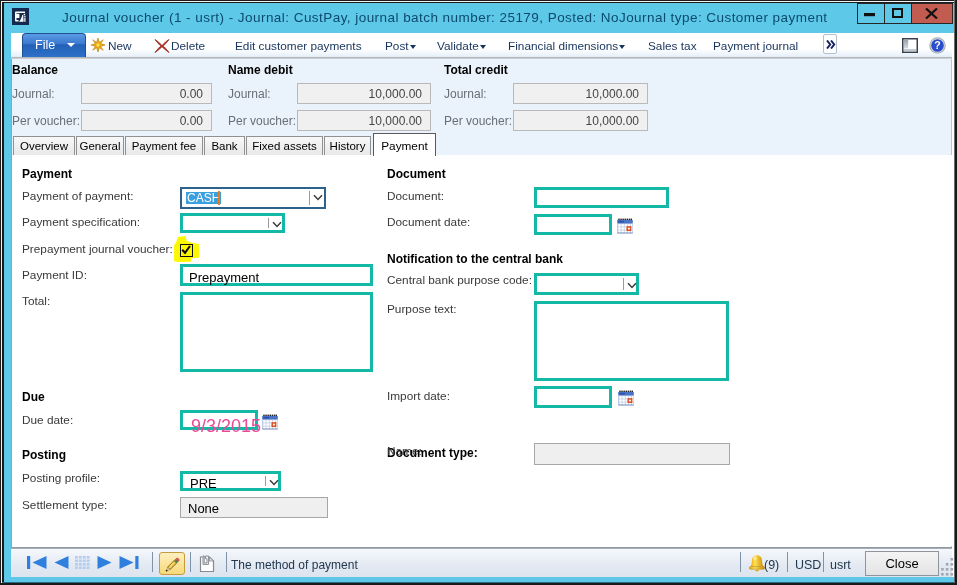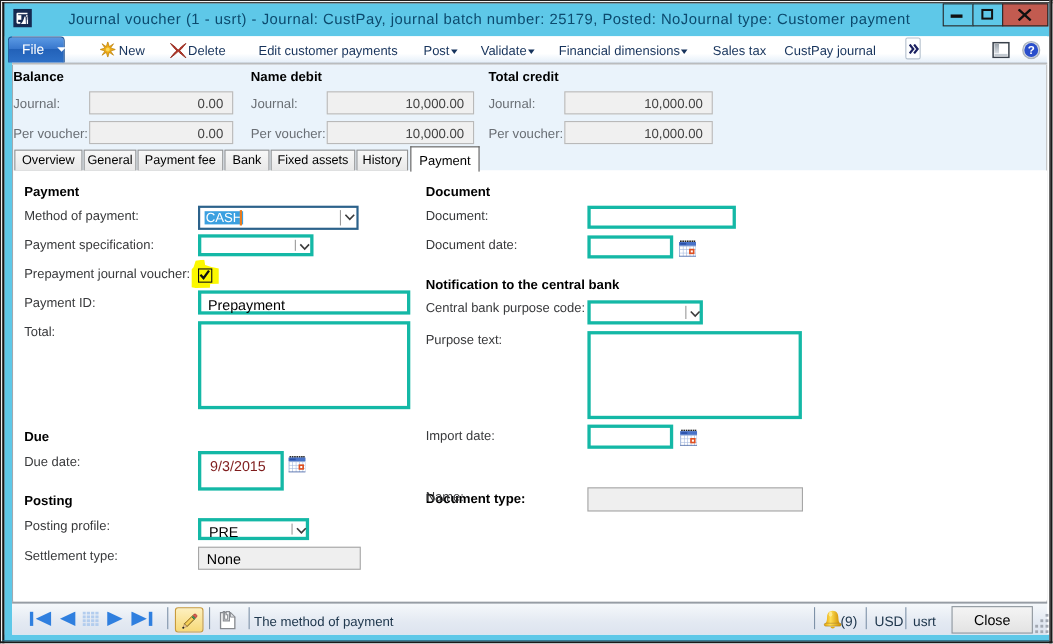--- a/index.html
+++ b/index.html
@@ -24,21 +24,21 @@
 #titlebar { left:4px; top:3px; width:950px; height:30px; background:#5ec8e8; }
 #title-text { left:62px; top:10px; font-size:13.5px; letter-spacing:0.45px; color:#0c4a6e; white-space:nowrap; }
 #app-icon { left:12px; top:8px; width:17px; height:17px; }
 .winbtn { top:3px; height:21px; border:1px solid #262626; }
 #btn-min { left:857px; width:28px; background:#5ec8e8; }
 #btn-max { left:884px; width:28px; background:#5ec8e8; }
 #btn-close { left:911px; width:42px; background:#c25b50; }
 
 #toolbar { left:11px; top:33px; width:941px; height:26px; background:linear-gradient(#ffffff 0,#ffffff 60%,#e8f1fa 88%,#dfeaf6 92%); border-bottom:0; }
 #toolbar-border { left:11px; top:57px; width:941px; height:2px; background:linear-gradient(#a8abad,#d8dadc); }
-#filebtn { left:7px; top:33px; width:52px; height:24px; background:linear-gradient(#5b9ae4,#3877cd 45%,#2261b8 46%,#2e71c8); border:1px solid #1d5090; border-bottom:none; border-radius:4px 4px 0 0; color:#ffffff; font-size:12.5px;text-decoration:underline; }
+#filebtn { left:22px; top:33px; width:64px; height:24px; background:linear-gradient(#5b9ae4,#3877cd 45%,#2261b8 46%,#2e71c8); border:1px solid #1d5090; border-bottom:none; border-radius:4px 4px 0 0; color:#ffffff; font-size:12.5px;text-decoration:underline; }
 #filebtn span.txt { position:absolute; left:12px; top:4px; }
 .tbitem { top:5px; font-size:11.8px; color:#16335c; white-space:nowrap; }
 .caret { display:inline-block; width:0; height:0; border-left:3.5px solid transparent; border-right:3.5px solid transparent; border-top:4px solid #16335c; margin-left:1px; margin-bottom:1px; }
 #chevbox { left:823px; top:34px; width:14px; height:20px; border:1px solid #b4c0ce; background:#fdfeff; border-radius:2px; color:#1a2a5e; font-size:11.5px; font-weight:bold; text-align:center; line-height:18px; }
 
 #balance-area { left:12px; top:59px; width:940px; height:96px; background:#eaf3fb; }
 #content-rightline { left:951px; top:59px; width:1px; height:488px; background:#c4c4c4; }
 .bal-h { top:63px; font-size:12px; font-weight:bold; color:#000; }
 .bal-l { font-size:12px; color:#6a6f75; }
 .bal-box { background:#f0f0f0; border:1px solid #b9b9b9; height:21px; font-size:12px; color:#444; text-align:right; padding:3px 8px 0 0; }
@@ -116,21 +116,21 @@
 <div class="abs tbitem" style="left:108px;top:39px">New</div>
 <svg class="abs" style="left:154px;top:39px" width="16" height="14" viewBox="0 0 15 14">
   <path d="M0.5 0.5 C4 2.8 6 4.8 7.5 6.6 C9 4.8 11 2.8 14.5 0.5 C11.5 4.3 10 6 8.8 7 C10 8.1 11.5 9.7 14.5 13.5 C11 11 9 9.2 7.5 7.7 C6 9.2 4 11 0.5 13.5 C3.5 9.7 5 8.1 6.2 7 C5 6 3.5 4.3 0.5 0.5 Z" fill="#bc352a" stroke="#8e2417" stroke-width="0.8"></path>
 </svg>
 <div class="abs tbitem" style="left:171px;top:39px">Delete</div>
 <div class="abs tbitem" style="left:235px;top:39px">Edit customer payments</div>
 <div class="abs tbitem" style="left:385px;top:39px">Post<span class="caret"></span></div>
 <div class="abs tbitem" style="left:437px;top:39px">Validate<span class="caret"></span></div>
 <div class="abs tbitem" style="left:508px;top:39px">Financial dimensions<span class="caret"></span></div>
 <div class="abs tbitem" style="left:648px;top:39px">Sales tax</div>
-<div class="abs tbitem" style="left:713px;top:39px">CustPay journal</div>
+<div class="abs tbitem" style="left:713px;top:39px">Payment journal</div>
 <div class="abs" id="chevbox">
     <svg style="position:absolute;left:2px;top:5px" width="10" height="9" viewBox="0 0 10 9">
       <path d="M1 0.5 L4.2 4.5 L1 8.5 M5 0.5 L8.2 4.5 L5 8.5" fill="none" stroke="#1a2060" stroke-width="2"></path>
     </svg>
   </div>
 <svg class="abs" style="left:902px;top:38px" width="16" height="15" viewBox="0 0 16 15">
   <rect x="0.75" y="0.75" width="14.5" height="13.5" fill="#ffffff" stroke="#39414b" stroke-width="1.5"></rect>
   <rect x="2" y="2" width="4.2" height="8.5" fill="url(#pgrad)"></rect>
   <defs>
       <linearGradient id="pgrad" x1="0" y1="0" x2="0" y2="1">
@@ -168,21 +168,21 @@
 <div class="abs tab" style="left:13px;width:62px">Overview</div>
 <div class="abs tab" style="left:76px;width:48px">General</div>
 <div class="abs tab" style="left:125px;width:78px">Payment fee</div>
 <div class="abs tab" style="left:204px;width:41px">Bank</div>
 <div class="abs tab" style="left:246px;width:77px">Fixed assets</div>
 <div class="abs tab" style="left:324px;width:47px">History</div>
 <div class="abs" id="tab-active">Payment</div>
 <div class="abs" id="content"></div>
 
 <div class="abs hdr" style="left:22px;top:167px">Payment</div>
-<div class="abs lbl" style="left:22px;top:189px">Method of payment:</div>
+<div class="abs lbl" style="left:22px;top:189px">Payment of payment:</div>
 <div class="abs lbl" style="left:22px;top:215px">Payment specification:</div>
 <div class="abs lbl" style="left:22px;top:242px">Prepayment journal voucher:</div>
 <div class="abs lbl" style="left:22px;top:268px">Payment ID:</div>
 <div class="abs lbl" style="left:22px;top:294px">Total:</div>
 <div class="abs hdr" style="left:22px;top:390px">Due</div>
 <div class="abs lbl" style="left:22px;top:413px">Due date:</div>
 <div class="abs hdr" style="left:22px;top:448px">Posting</div>
 <div class="abs lbl" style="left:22px;top:471px">Posting profile:</div>
 <div class="abs lbl" style="left:22px;top:498px">Settlement type:</div>
 
@@ -206,21 +206,21 @@
 <div class="abs" style="left:180px;top:244px;width:13px;height:13px;border:1.6px solid #111111;">
   <svg style="position:absolute;left:0px;top:-0.5px" width="10" height="10" viewBox="0 0 10 10">
       <path d="M1.2 4.8 L4 7.8 L9 1" fill="none" stroke="#111" stroke-width="2.1"></path>
     </svg>
 </div>
 
 <div class="abs tbox" style="left:180px;top:264px;width:193px;height:22px;font-size:13px;color:#000;padding:3px 0 0 6px;">Prepayment</div>
 
 <div class="abs tbox" style="left:180px;top:292px;width:193px;height:80px;"></div>
 
-<div class="abs tbox" style="left:180px;top:410px;width:78px;height:36px;font-size:13px;color:#7f1d1d;padding:3px 0 0 8px;">9/3/2015</div>
+<div class="abs tbox" style="left:180px;top:410px;width:78px;height:20px;font-size:18px;color:#ec4899;padding:3px 0 0 8px;">9/3/2015</div>
 <svg class="abs" style="left:262px;top:414px" width="16" height="16" viewBox="0 0 16 16">
   <g fill="#222222">
       <rect x="1.2" y="0.6" width="1.5" height="1.8"></rect>
       <rect x="3.3" y="0.6" width="1.5" height="1.8"></rect>
       <rect x="5.4" y="0.6" width="1.5" height="1.8"></rect>
       <rect x="7.5" y="0.6" width="1.5" height="1.8"></rect>
       <rect x="9.6" y="0.6" width="1.5" height="1.8"></rect>
       <rect x="11.7" y="0.6" width="1.5" height="1.8"></rect>
       <rect x="13.6" y="0.6" width="1.4" height="1.8"></rect>
     </g>

